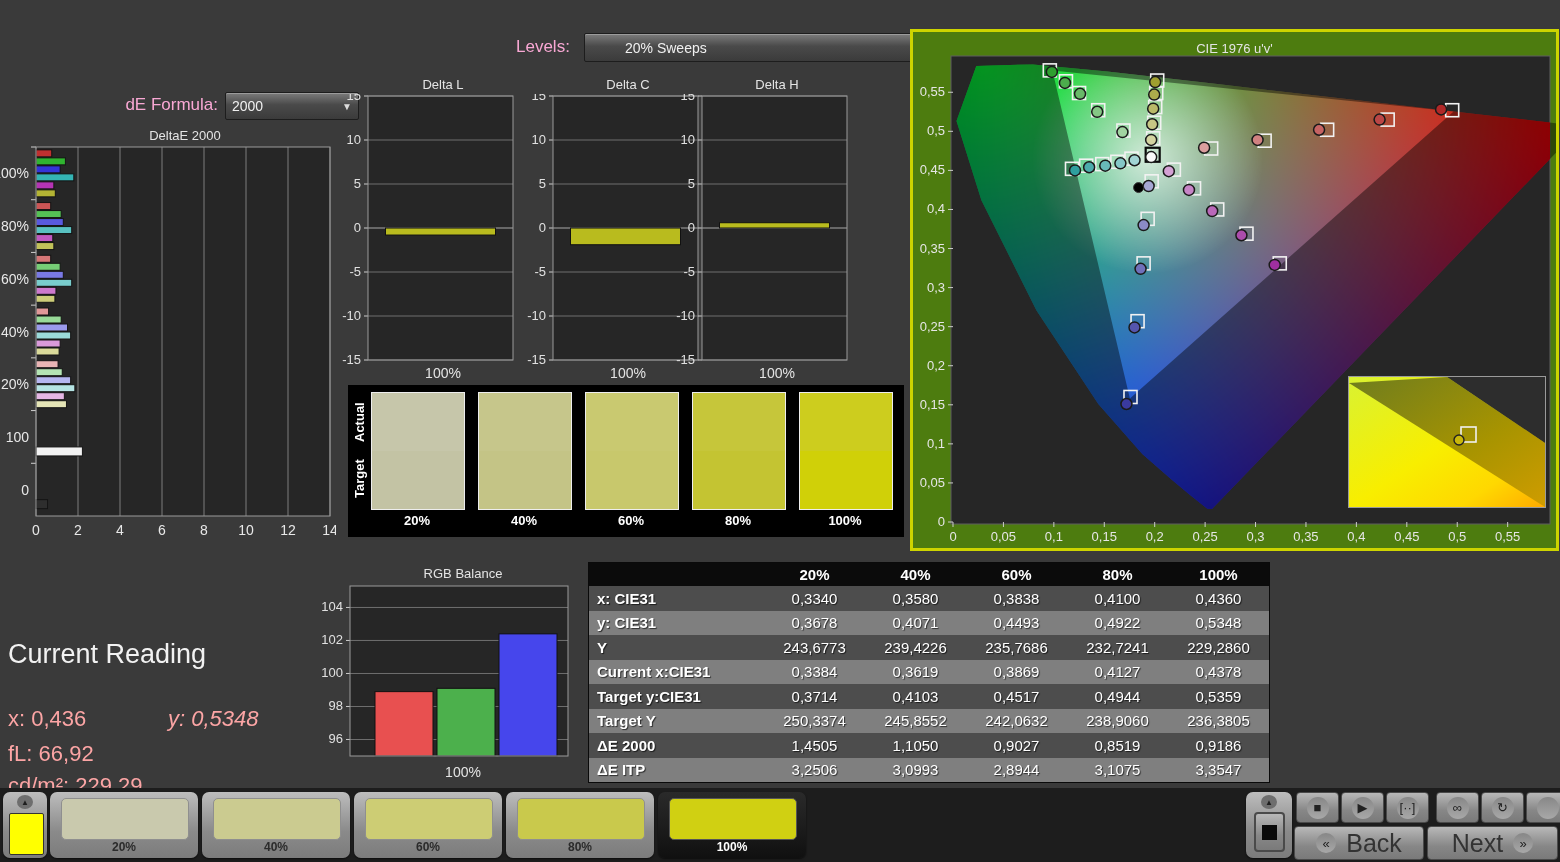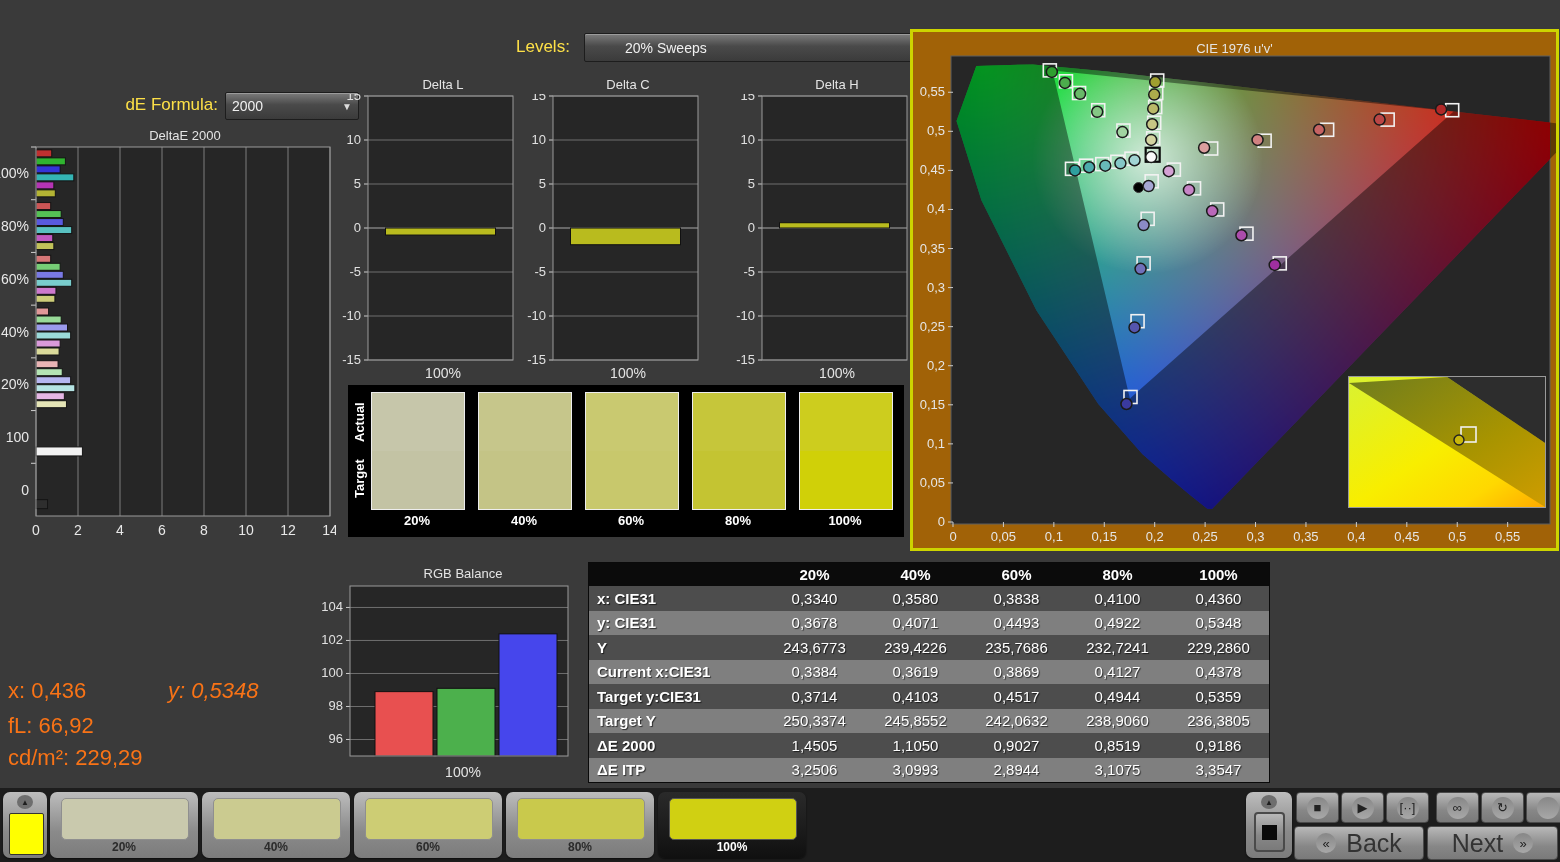--- a/index.html
+++ b/index.html
@@ -1,35 +1,35 @@
 <!DOCTYPE html>
 <html><head>
 <meta charset="utf-8">
 <style>
   html,body{margin:0;padding:0;background:#222;}
   .app{position:relative;width:1560px;height:862px;background:#3a3a3a;overflow:hidden;
        font-family:"Liberation Sans",sans-serif;color:#eee;}
   .abs{position:absolute;}
   .page-title{font-size:38px;color:#f0f0f0;letter-spacing:.5px;}
-  .lbl{font-size:17px;color:#fde047;}
+  .lbl{font-size:17px;color:#f9a8d4;}
   .ddl{background:linear-gradient(#7c7c7c,#4a4a4a 45%,#3b3b3b);border:1px solid #1d1d1d;
        border-radius:2px;color:#f0f0f0;font-size:14px;display:flex;align-items:center;
        padding:0 6px;box-shadow:inset 0 1px 0 rgba(255,255,255,.25);cursor:default;}
   .ddl .val{flex:1;}
   .ddl .caret{color:#dcdcdc;font-size:10px;padding-left:6px;}
   .chart-title{font-size:13px;color:#e4e4e4;text-align:center;}
   .axis-label{font-size:14px;color:#e4e4e4;text-align:center;}
   .stat-big{font-size:27px;color:#f2f2f2;}
-  .stat-med{font-size:22px;color:#f97316;}
+  .stat-med{font-size:22px;color:#fca5a5;margin-top:28px;}
   .swatch-strip{background:#000;}
   .rot-lbl{writing-mode:vertical-rl;transform:rotate(180deg);font-size:13px;font-weight:bold;color:#fff;
            text-align:center;}
   .strip-swatch{border:1px solid #ededed;}
   .strip-col-lbl{font-size:13px;font-weight:bold;color:#fff;text-align:center;}
-  .cie-panel{background:#a16207;border:3px solid #cdd400;}
+  .cie-panel{background:#4d7c0f;border:3px solid #cdd400;}
   .inset{border:1px solid #9a9a9a;}
   
   .tbl{display:grid;grid-template-columns:175px repeat(5,101px);background:#111;border:1px solid #0a0a0a;}
   .tbl .th{height:23px;background:#0b0b0b;color:#fff;font-weight:bold;font-size:15px;
            display:flex;align-items:center;justify-content:center;}
   .tbl .cell{height:24.5px;font-size:15px;color:#fff;display:flex;align-items:center;justify-content:center;
            text-shadow:1px 1px 1px rgba(0,0,0,.65);}
   .tbl .rowlbl{justify-content:flex-start;padding-left:8px;font-weight:bold;box-sizing:border-box;}
   .tbl .dark{background:#4d4d4d;}
   .tbl .light{background:#7f7f7f;}
@@ -193,21 +193,21 @@
         <line x1="26" y1="222" x2="30" y2="222" stroke="#cccccc"></line>
         <text x="23" y="226" text-anchor="end" fill="#e0e0e0" font-size="13">-10</text>
         <line x1="30" y1="266" x2="175" y2="266" stroke="#6f6f6f"></line>
         <line x1="26" y1="266" x2="30" y2="266" stroke="#cccccc"></line>
         <text x="23" y="270" text-anchor="end" fill="#e0e0e0" font-size="13">-15</text>
         <rect x="47.5" y="134" width="110" height="16.71999999999997" fill="#b9bb1e" stroke="#111"></rect>
         <rect x="30" y="2" width="145" height="264" fill="none" stroke="#9a9a9a"></rect>
       </svg>
     <div class="axis-label" style="position:absolute;top:288px;width:100%;padding-left:30px;box-sizing:border-box;">100%</div>
   </div>
-  <div class="abs" style="left:732px;top:77px;width:180px;height:305px;">
+  <div class="abs" style="left:672px;top:77px;width:180px;height:305px;">
     <div class="chart-title" style="margin-left:30px;">Delta H</div>
     <svg id="svg-dh" width="180" height="270" style="position:absolute;left:0;top:17px;">
         <rect x="30" y="2" width="145" height="264" fill="#262626"></rect>
         <line x1="30" y1="2" x2="175" y2="2" stroke="#6f6f6f"></line>
         <line x1="26" y1="2" x2="30" y2="2" stroke="#cccccc"></line>
         <text x="23" y="6" text-anchor="end" fill="#e0e0e0" font-size="13">15</text>
         <line x1="30" y1="46" x2="175" y2="46" stroke="#6f6f6f"></line>
         <line x1="26" y1="46" x2="30" y2="46" stroke="#cccccc"></line>
         <text x="23" y="50" text-anchor="end" fill="#e0e0e0" font-size="13">10</text>
         <line x1="30" y1="90" x2="175" y2="90" stroke="#6f6f6f"></line>
@@ -424,20 +424,21 @@
         </linearGradient>
       </defs>
       <rect x="0" y="0" width="196" height="130" fill="url(#insBright)"></rect>
       <polygon points="0,6 98,0 196,66 196,130" fill="url(#insOlive)"></polygon>
       <polygon points="98,0 196,0 196,66" fill="#2d2d2d"></polygon>
       <rect x="112" y="50" width="15" height="15" fill="none" stroke="#f0f0f0" stroke-width="1.6"></rect>
       <circle cx="110" cy="63" r="5" fill="#c9b70a" stroke="#222" stroke-width="1.4"></circle>
     </svg>
   </div>
 
+  <div class="abs stat-big" style="left:8px;top:639px;">Current Reading</div>
   <div class="abs stat-med" style="left:8px;top:678px;">x: 0,436</div>
   <div class="abs stat-med" style="left:168px;top:678px;font-style:italic;">y: 0,5348</div>
   <div class="abs stat-med" style="left:8px;top:713px;">fL: 66,92</div>
   <div class="abs stat-med" style="left:8px;top:745px;">cd/m²: 229,29</div>
 
   <div class="abs" style="left:320px;top:566px;width:258px;height:216px;">
     <div class="chart-title" style="margin-left:28px;">RGB Balance</div>
     <svg id="svg-rgb" width="258" height="178" style="position:absolute;left:0;top:18px;">
         <rect x="30" y="2" width="218" height="170" fill="#262626"></rect>
         <line x1="30" y1="155.49514563106794" x2="248" y2="155.49514563106794" stroke="#6f6f6f"></line>

